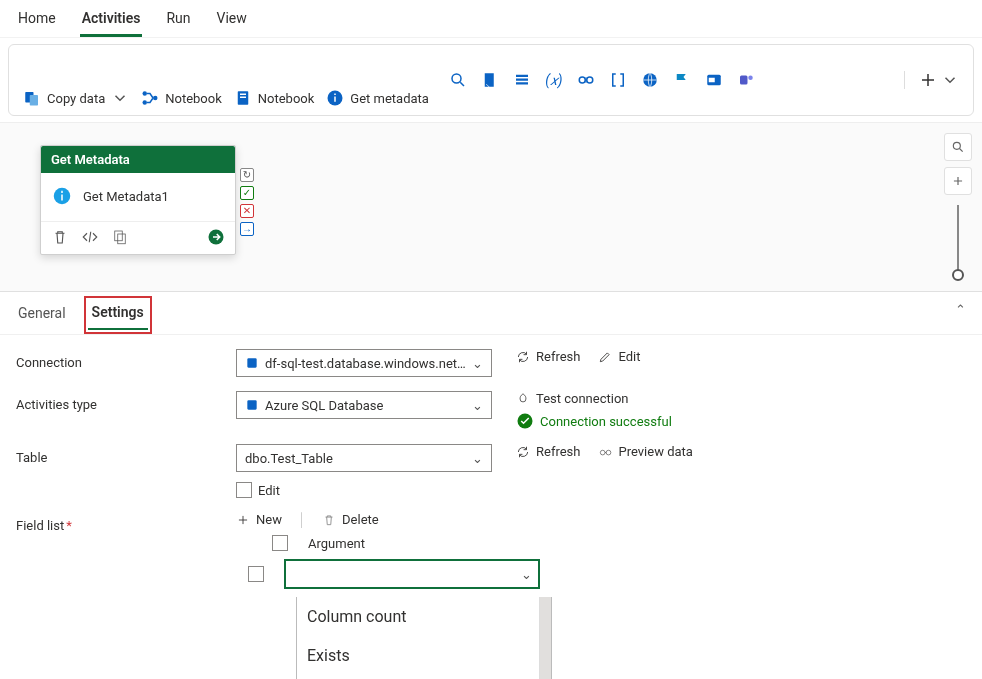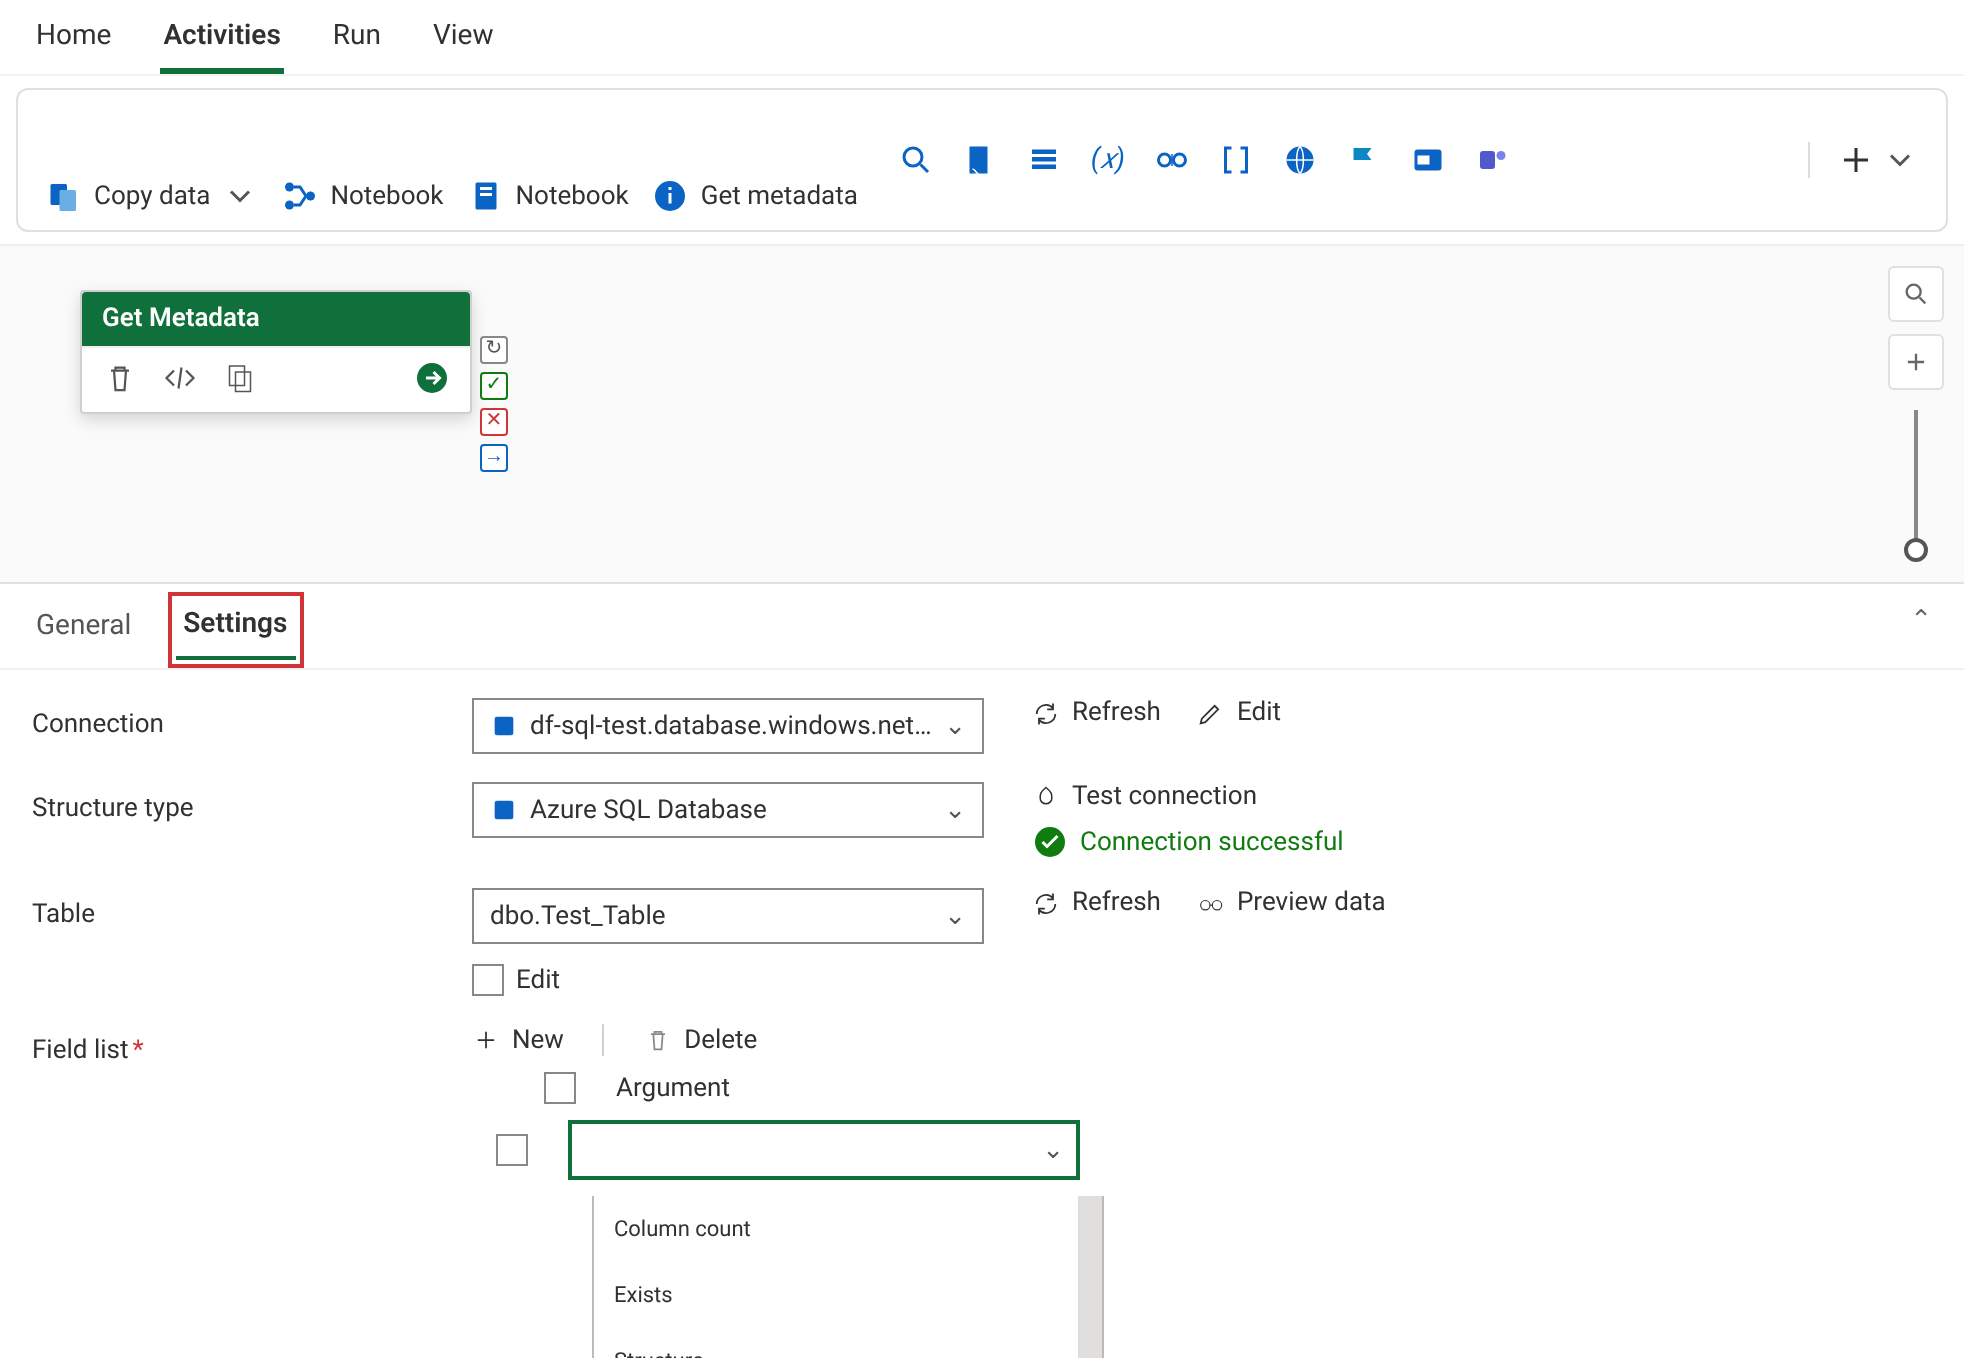--- a/index.html
+++ b/index.html
@@ -64,21 +64,21 @@
   .fl-actions { display: flex; align-items: center; gap: 16px; }
   .fl-header { display: flex; align-items: center; gap: 12px; padding-left: 36px; font-size: 13px; color: #323130; }
   .fl-header .chk { margin-right: 8px; }
   .fl-row { display: flex; align-items: center; gap: 12px; padding-left: 12px; }
   .fl-row .chk { margin-right: 8px; }
   .combo { width: 256px; height: 30px; border: 2px solid #0f703b; display: flex; align-items: center; padding: 0 6px; background: #fff; cursor: pointer; }
   .combo .txt { flex: 1; }
   .combo .caret { color: #555; }
 
   .dropdown { width: 256px; border: 1px solid #bbb; border-top: none; background: #fff; margin-left: 60px; position: relative; }
-  .dropdown .opt { padding: 10px 10px; font-size: 11px; cursor: pointer; }
+  .dropdown .opt { padding: 10px 10px; font-size: 16px; cursor: pointer; }
   .dropdown .opt.dyn { border-top: 1px solid #eee; color: #605e5c; background: #f8f8f8; }
   .scrollbar-fake { position: absolute; right: 0; top: 0; bottom: 0; width: 12px; background: linear-gradient(#e1dfdd,#e1dfdd); border-left: 1px solid #ddd; }
 </style>
 </head>
 <body>
 
 <div class="top-tabs">
   <div class="top-tab">Home</div>
   <div class="top-tab active">Activities</div>
   <div class="top-tab">Run</div>
@@ -200,20 +200,30 @@
         <svg viewBox="0 0 24 24">
           <path d="M6 9l6 6 6-6" stroke="#555" stroke-width="2" fill="none"></path>
         </svg>
       </span>
   </div>
 </div>
 
 <div class="canvas">
   <div class="activity-card">
     <div class="activity-title">Get Metadata</div>
+    <div class="activity-body">
+      <span class="ic info">
+          <svg viewBox="0 0 24 24">
+            <circle cx="12" cy="12" r="11" fill="#1aa0e6"></circle>
+            <rect x="11" y="10" width="2" height="8" fill="#fff"></rect>
+            <rect x="11" y="5" width="2" height="3" fill="#fff"></rect>
+          </svg>
+        </span>
+      <span>Get Metadata1</span>
+    </div>
     <div class="activity-footer">
       <span class="ic">
           <svg viewBox="0 0 24 24">
             <path d="M6 7h12M9 7V5h6v2M8 7l1 13h6l1-13" stroke="#555" stroke-width="1.5" fill="none"></path>
           </svg>
         </span>
       <span class="ic">
           <svg viewBox="0 0 24 24">
             <path d="M8 7l-5 5 5 5M16 7l5 5-5 5M13 5l-2 14" stroke="#555" stroke-width="1.5" fill="none"></path>
           </svg>
@@ -292,21 +302,21 @@
             <svg viewBox="0 0 24 24">
               <path d="M4 20l4-1 11-11-3-3L5 16l-1 4z" stroke="#323130" stroke-width="1.5" fill="none"></path>
             </svg>
           </span>
         <span>Edit</span>
       </span>
     </div>
   </div>
 
   <div class="row">
-    <div class="label">Structure type</div>
+    <div class="label">Activities type</div>
     <div class="ctrls">
       <div class="sel">
         <span class="ic icn">
             <svg viewBox="0 0 24 24">
               <rect x="4" y="4" width="16" height="16" rx="2" fill="#0b63c4"></rect>
             </svg>
           </span>
         <span class="txt">Azure SQL Database</span>
         <span class="caret">⌄</span>
       </div>

